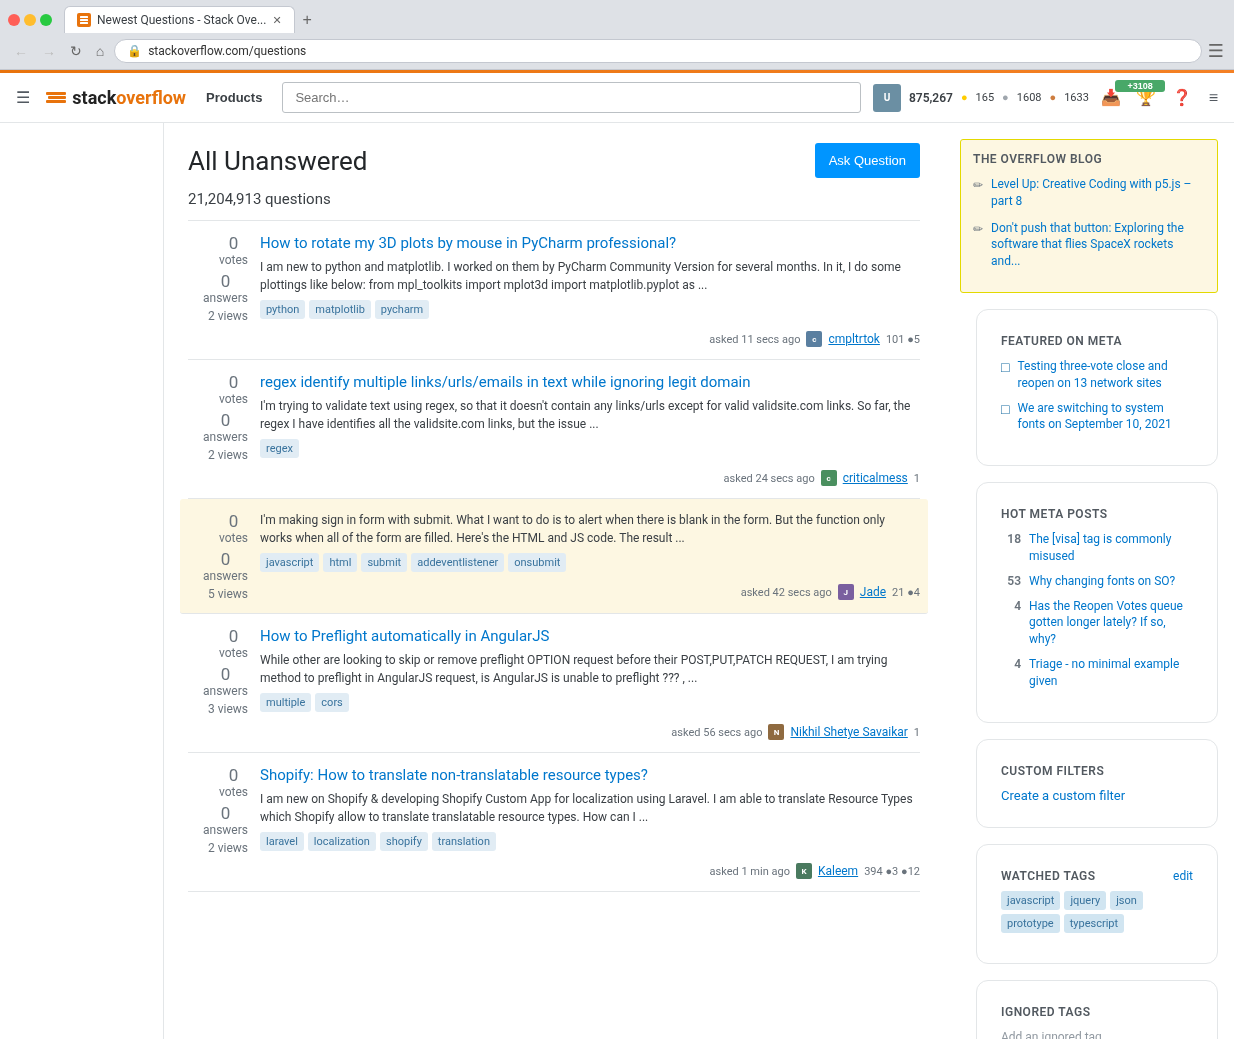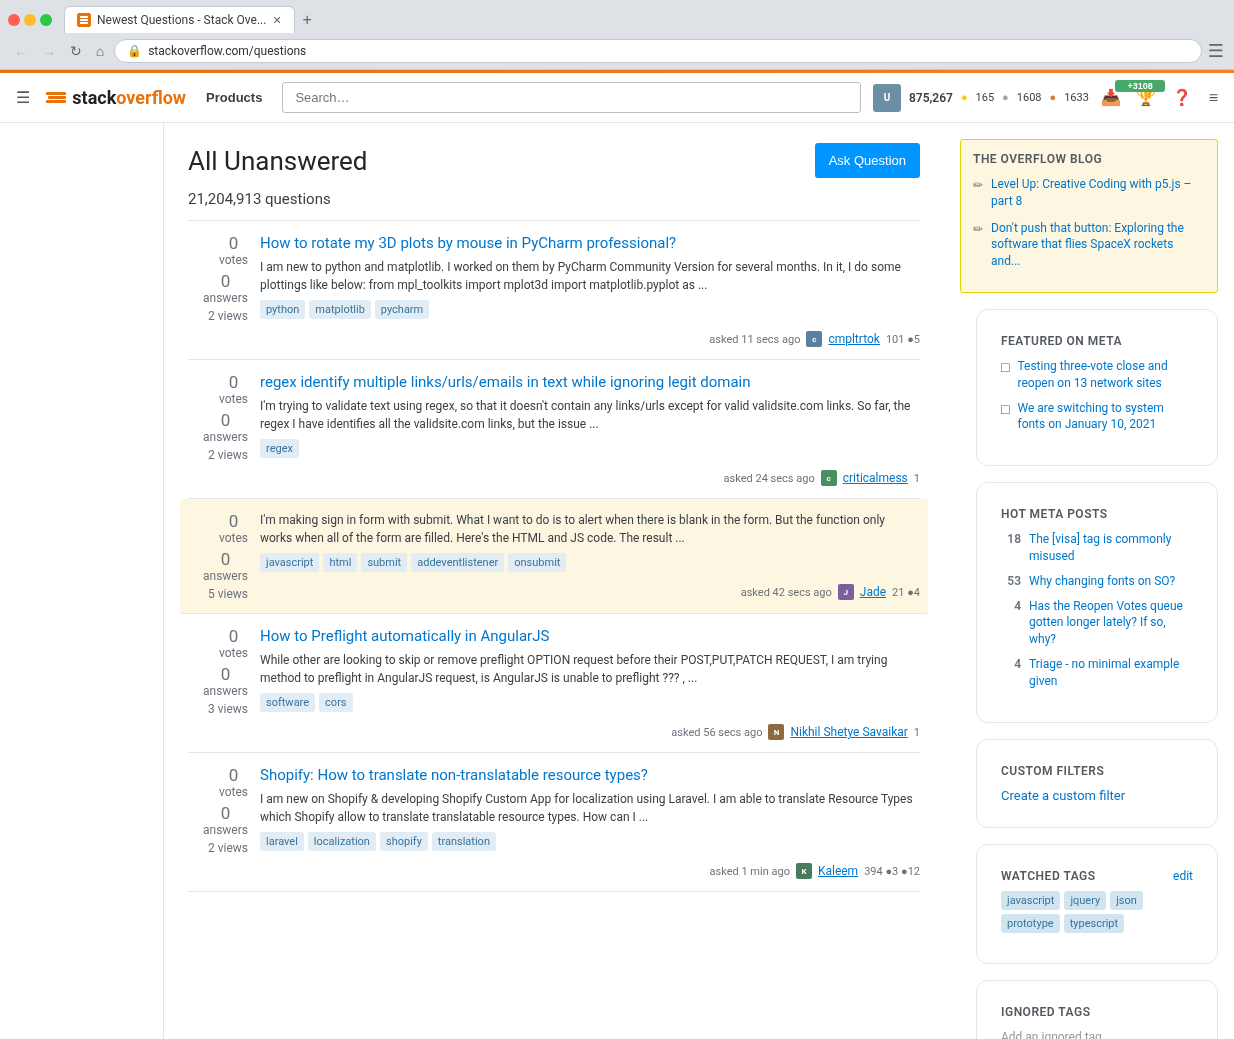--- a/index.html
+++ b/index.html
@@ -300,21 +300,21 @@
             <div>answers</div>
           </div>
           <div class="stat-item">
             <div>3 views</div>
           </div>
         </div>
         <div class="question-content">
           <a class="question-title" href="#">How to Preflight automatically in AngularJS</a>
           <div class="question-excerpt">While other are looking to skip or remove preflight OPTION request before their POST,PUT,PATCH REQUEST, I am trying method to preflight in AngularJS request, is AngularJS is unable to preflight ??? , ...</div>
           <div class="question-tags">
-            <span class="tag">software</span>
+            <span class="tag">multiple</span>
             <span class="tag">cors</span>
           </div>
           <div class="question-footer">
             <span>asked 56 secs ago</span>
             <div class="mini-avatar-placeholder" style="background:#8f6a40;">N</div>
             <a class="user-name" href="#">Nikhil Shetye Savaikar</a>
             <span class="user-rep-mini">1</span>
           </div>
         </div>
       </div>
@@ -369,21 +369,21 @@
     </div>
 
     <div class="meta-section">
       <div class="sidebar-title">Featured on Meta</div>
       <a class="meta-link" href="#">
         <span class="meta-icon">□</span>
         <span>Testing three-vote close and reopen on 13 network sites</span>
       </a>
       <a class="meta-link" href="#">
         <span class="meta-icon">□</span>
-        <span>We are switching to system fonts on January 10, 2021</span>
+        <span>We are switching to system fonts on September 10, 2021</span>
       </a>
     </div>
 
     <div class="meta-section">
       <div class="sidebar-title">Hot Meta Posts</div>
       <div class="hot-meta-item">
         <span class="hot-meta-count">18</span>
         <a class="hot-meta-link" href="#">The [visa] tag is commonly misused</a>
       </div>
       <div class="hot-meta-item">

